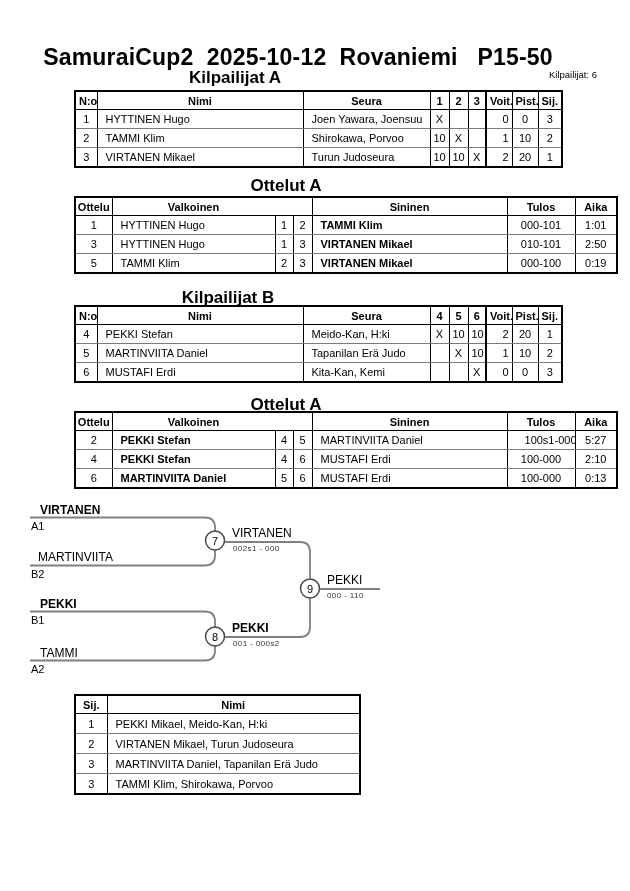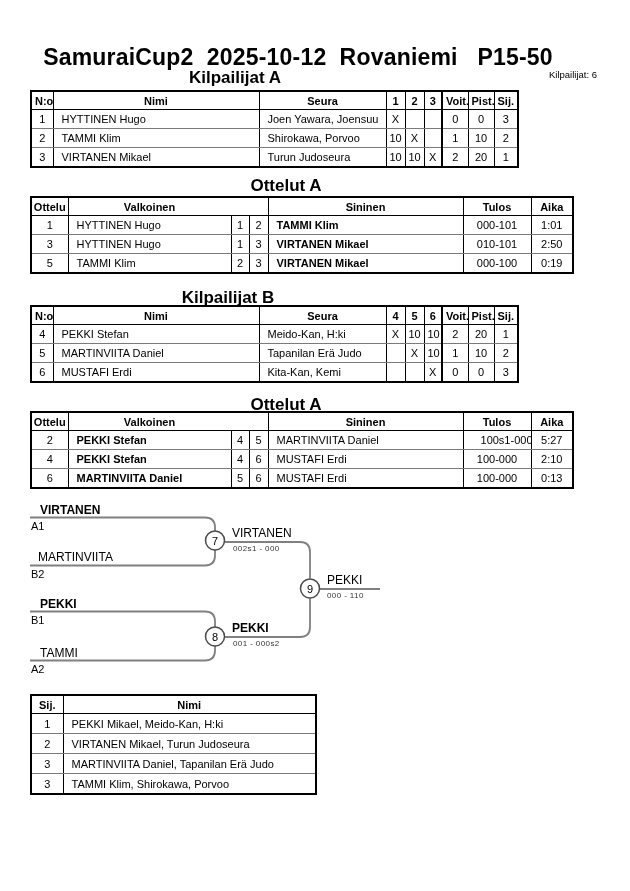--- a/index.html
+++ b/index.html
@@ -9,30 +9,30 @@
   }
   .abs{position:absolute;}
   .page-title{
     left:0;top:44px;width:596px;text-align:center;
     font-size:23px;font-weight:bold;white-space:pre;letter-spacing:.2px;
   }
   .count-label{top:69px;right:33px;font-size:9.5px;padding-left:20px;}
   .sec-title{font-size:17px;font-weight:bold;width:300px;text-align:center;}
   table.grid{
     position:absolute;border-collapse:collapse;table-layout:fixed;
-    border:2px solid #000;background:#fff;font-size:11px;
+    border:2px solid #000;background:#fff;font-size:11px;margin-left:44px;
   }
   .grid th,.grid td{
     border:1px solid #000;height:17px;padding:0 3px;
     white-space:nowrap;overflow:hidden;text-align:center;font-weight:normal;
   }
   .grid th{font-weight:bold;}
   .grid td{border-top-color:#7a7a7a;border-bottom-color:#7a7a7a;height:18px;}
   .grid .l{text-align:left;padding-left:8px;}
-  .grid .thick-left{border-left:2px solid #000;}
+  .grid .thick-left{border-left:2px solid #000;text-align:right;}
   .grid .b{font-weight:bold;}
   .grid th.span-shift{padding-right:40px;}
   
   text{font-family:"Liberation Sans", sans-serif;fill:#000;}
   .bname{font-size:12px;}
   .bbold{font-weight:bold;}
   .bseed{font-size:11px;}
   .bscore{font-size:8px;fill:#333;letter-spacing:.4px;}
   .bnum{font-size:11px;text-anchor:middle;}
   .bline{fill:none;stroke:#808080;stroke-width:1.8;}

